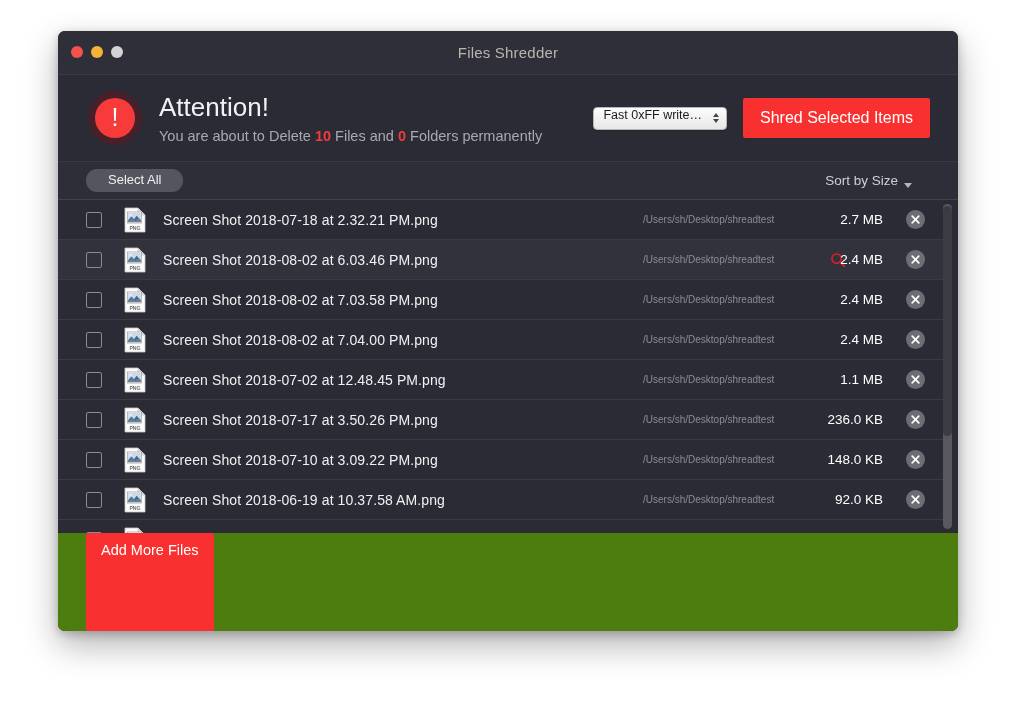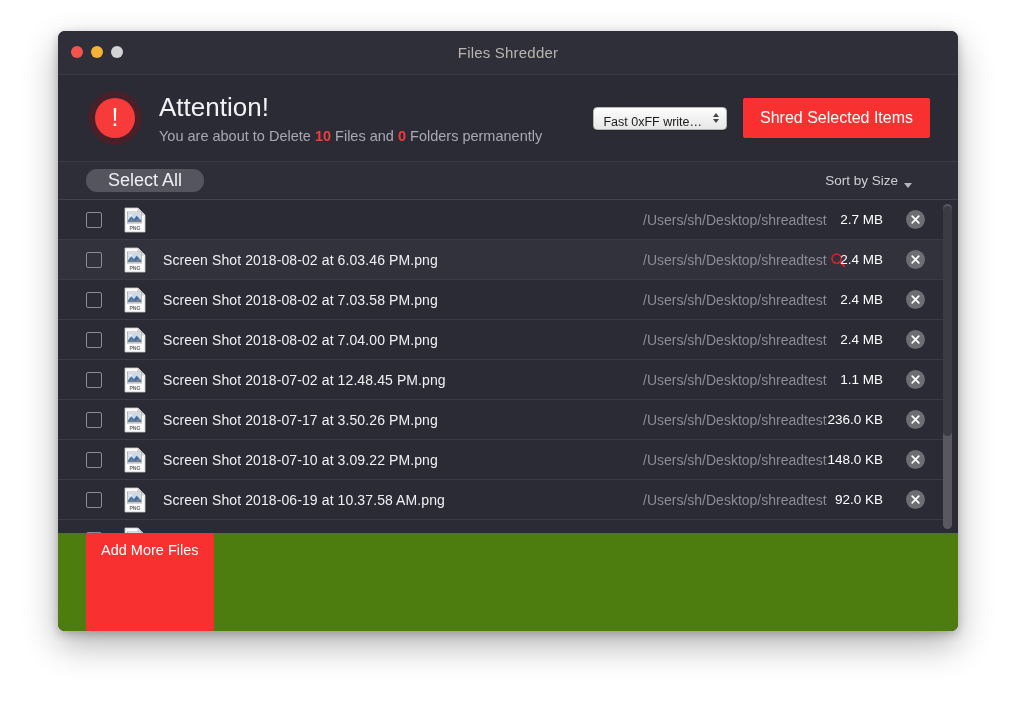--- a/index.html
+++ b/index.html
@@ -125,21 +125,21 @@
     align-items: center;
     gap: 16px;
   }
   .method-select {
     position: relative;
     height: 23px;
     background: linear-gradient(#fdfdfd, #e7e7e7);
     border: 1px solid #b7b7b7;
     border-radius: 4px;
     display: flex;
-    align-items: flex-end;
+    align-items: flex-start;
     padding: 0 24px 0 9px;
     box-sizing: border-box;
     font-size: 12.5px;
     color: #1b1b1b;
     white-space: nowrap;
     box-shadow: 0 1px 1px rgba(0,0,0,0.18);
   }
   .select-chevrons {
     position: absolute;
     right: 7px;
@@ -178,21 +178,21 @@
     background: #2e2e38;
     border-bottom: 1px solid #434350;
     display: flex;
     align-items: center;
     padding: 0 24px 0 28px;
     box-sizing: border-box;
   }
   .select-all {
     background: #55555f;
     color: #f0f0f2;
-    font-size: 18px;
+    font-size: 13px;
     border-radius: 11px;
     padding: 4px 22px 5px;
     cursor: pointer;
     line-height: 14px;
   }
   .sort-ctl {
     margin-left: auto;
     display: flex;
     align-items: flex-end;
     gap: 6px;
@@ -255,21 +255,21 @@
   .fname {
     font-size: 14px;
     color: #f1f1f3;
     white-space: nowrap;
     letter-spacing: 0.1px;
   }
 
   .fpath {
     position: absolute;
     left: 585px;
-    font-size: 14px;
+    font-size: 10px;
     color: #8c8c98;
     white-space: nowrap;
   }
   .zoom-icon {
     position: absolute;
     left: 772px;
     width: 16px; height: 16px;
   }
   .fsize {
     position: absolute;
@@ -386,20 +386,21 @@
             <div class="file-icon"><svg width="22" height="26" viewBox="0 0 22 26" xmlns="http://www.w3.org/2000/svg">
                 <path d="M1 1 h13 l7 7 v17 H1 Z" fill="#fbfbfb" stroke="#c9c9c9" stroke-width="0.8"></path>
                 <path d="M14 1 l7 7 h-7 Z" fill="#dcdcdc" stroke="#c9c9c9" stroke-width="0.8"></path>
                 <rect x="3.5" y="5" width="14" height="11" fill="#ffffff" stroke="#9a9a9a" stroke-width="0.7"></rect>
                 <rect x="4.2" y="5.7" width="12.6" height="9.6" fill="#cfd9e6"></rect>
                 <path d="M4.2 13 l3.2 -3.6 l2.6 2.8 l2.6 -3.4 l4.2 4.2 v2 H4.2 Z" fill="#3a6ea8"></path>
                 <path d="M4.2 14.2 l3.6 -2.6 l3.4 2.1 l3.4 -2.4 l2.2 1.9 v2.1 H4.2 Z" fill="#6f7f8f"></path>
                 <circle cx="6.6" cy="8.2" r="1.1" fill="#f3f3f3"></circle>
                 <text x="11" y="23.2" font-family="Liberation Sans, sans-serif" font-size="5.2" font-weight="bold" fill="#6d6d6d" text-anchor="middle">PNG</text>
               </svg></div>
+            <div class="fname">Screen Shot 2018-07-18 at 2.32.21 PM.png</div>
             <div class="fpath">/Users/sh/Desktop/shreadtest</div>
             <div class="fsize">2.7 MB</div>
             <div class="remove-btn">
               <svg width="11" height="11" viewBox="0 0 11 11" xmlns="http://www.w3.org/2000/svg">
                 <line x1="2.2" y1="2.2" x2="8.8" y2="8.8" stroke="#ffffff" stroke-width="1.7" stroke-linecap="round"></line>
                 <line x1="8.8" y1="2.2" x2="2.2" y2="8.8" stroke="#ffffff" stroke-width="1.7" stroke-linecap="round"></line>
               </svg>
             </div>
           </div>
           <div class="row hovered">

